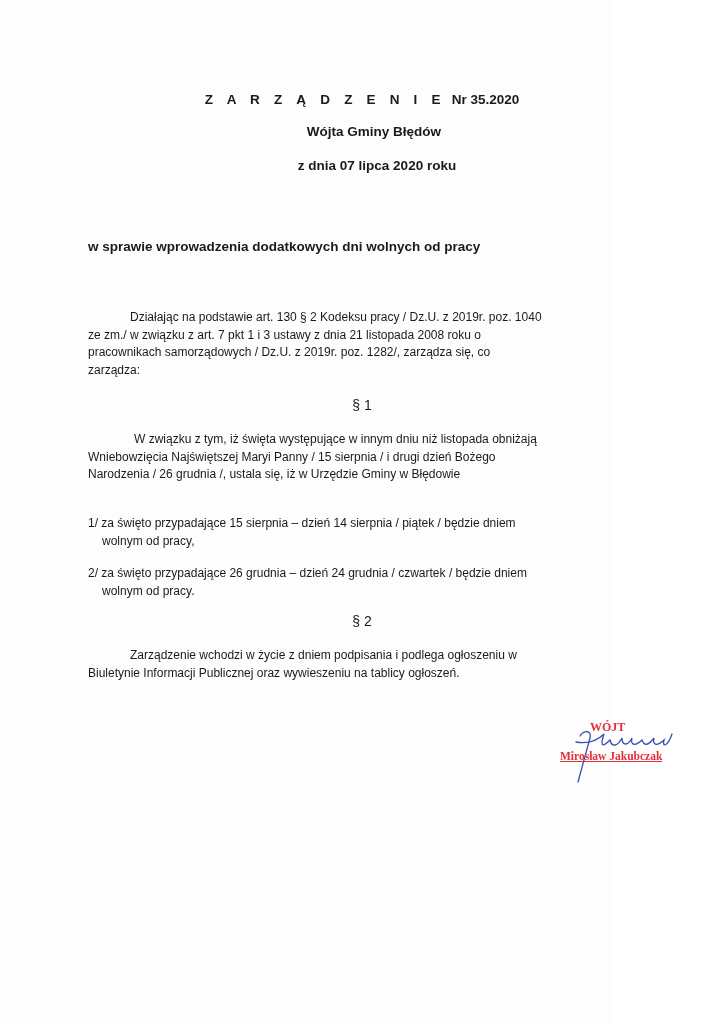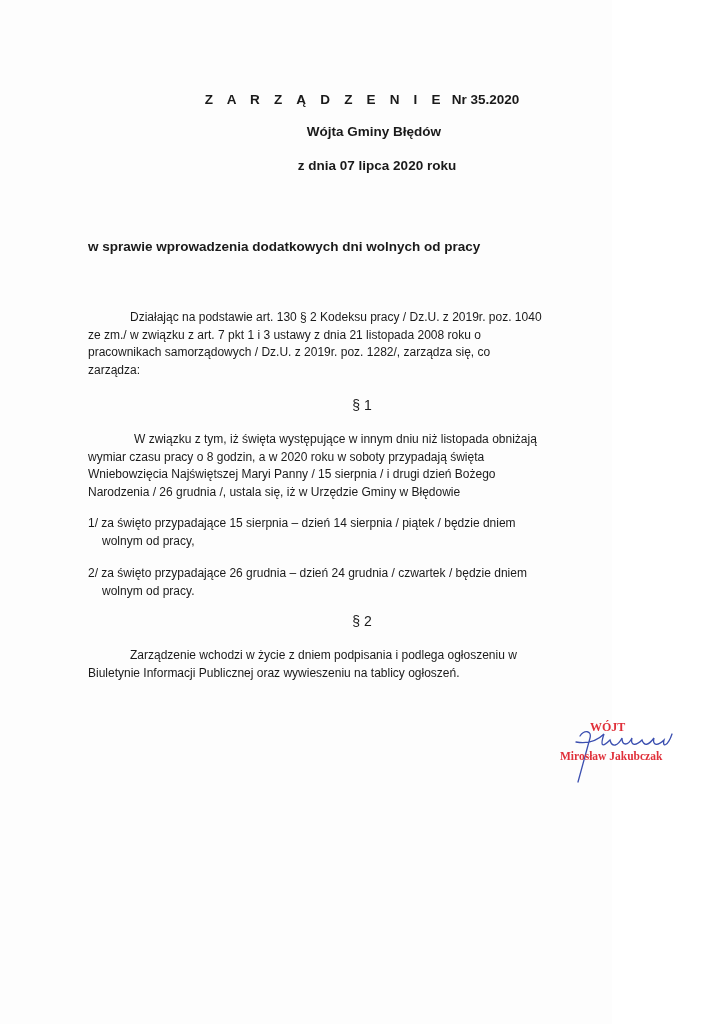--- a/index.html
+++ b/index.html
@@ -18,21 +18,21 @@
   .para-sign { position: absolute; left: 0; width: 724px; text-align: center; font-size: 14px; }
   .s1 { top: 397px; }
   .p2 { top: 431px; }
   .list1 { top: 515px; }
   .list2 { top: 565px; }
   .s2 { top: 613px; }
   .p3 { top: 647px; }
   .cont { padding-left: 14px; display: block; }
   .sig { position: absolute; left: 540px; top: 700px; width: 160px; height: 80px; margin-top: 12px; }
   .sig .wojt { position: absolute; left: 50px; top: 8px; color: #e0303a; font-family: "Liberation Serif", serif; font-weight: bold; font-size: 12px; }
-  .sig .name { position: absolute; left: 20px; top: 38px; color: #e0303a; font-family: "Liberation Serif", serif; font-weight: bold; font-size: 11.5px; white-space: nowrap; }
+  .sig .name { position: absolute; left: 20px; top: 38px; color: #e0303a; font-family: "Liberation Serif", serif; font-weight: bold; font-size: 11.5px; white-space: nowrap; text-decoration: underline; }
   .sig svg { position: absolute; left: 0; top: 0; }
 </style>
 </head>
 <body>
 
 <div class="page">
 
   <div class="center t1">
     <span class="spaced">Z A R Z Ą D Z E N I E</span><span>Nr  35.2020</span>
   </div>
@@ -45,21 +45,20 @@
     <div><span class="indent"></span><span>Działając na podstawie art. 130 § 2 Kodeksu pracy / Dz.U. z 2019r. poz. 1040</span></div>
     <div>ze zm./ w związku z art. 7 pkt 1 i 3  ustawy z dnia 21 listopada 2008 roku o</div>
     <div>pracownikach samorządowych / Dz.U. z 2019r. poz. 1282/, zarządza się, co</div>
     <div>zarządza:</div>
   </div>
 
   <div class="para-sign s1">§ 1</div>
 
   <div class="body-block p2">
     <div><span class="indent" style="width:46px"></span><span>W związku z tym, iż święta występujące w innym dniu niż listopada obniżają</span></div>
-    <div>wymiar czasu pracy o 8 godzin, a w 2020 roku w soboty przypadają święta</div>
     <div>Wniebowzięcia Najświętszej Maryi Panny / 15 sierpnia /  i drugi dzień Bożego</div>
     <div>Narodzenia  / 26 grudnia  /, ustala się, iż w Urzędzie Gminy w Błędowie</div>
   </div>
 
   <div class="body-block list1">
     <div>1/ za święto przypadające 15 sierpnia – dzień 14 sierpnia / piątek / będzie dniem</div>
     <div class="cont">wolnym od pracy,</div>
   </div>
 
   <div class="body-block list2">

